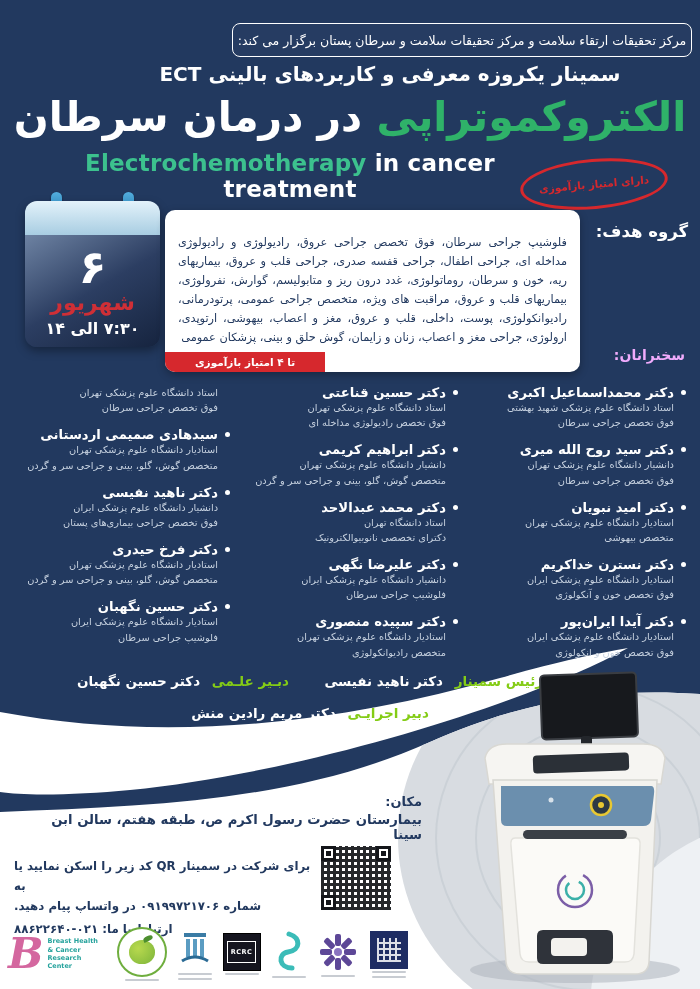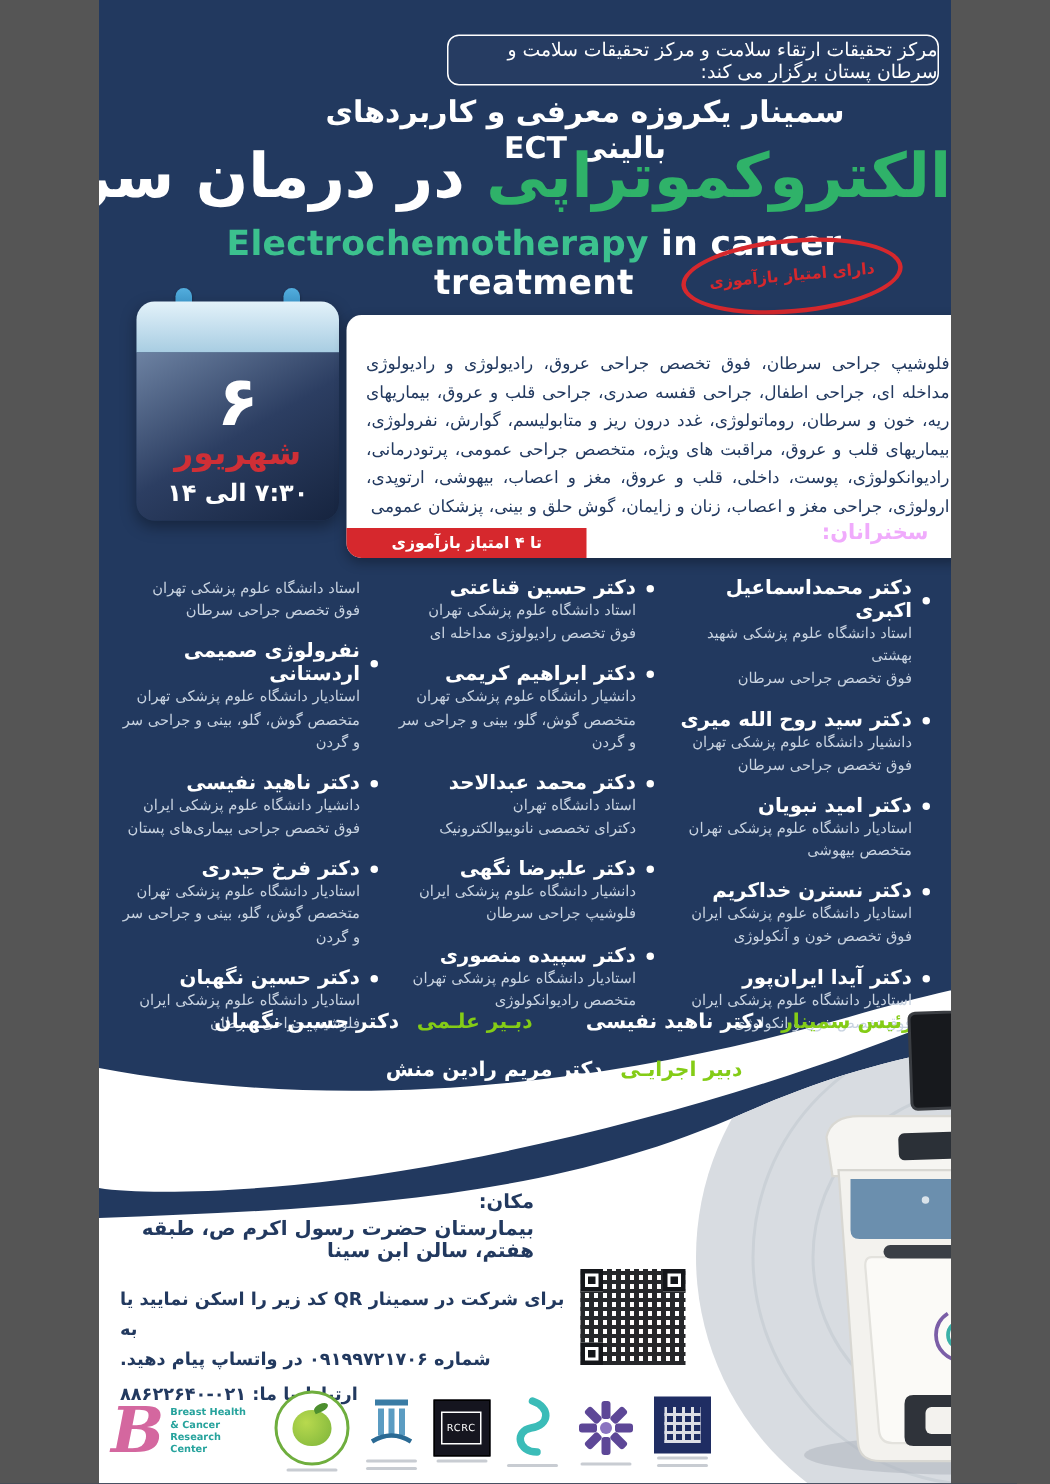--- a/index.html
+++ b/index.html
@@ -1,17 +1,17 @@
 <!DOCTYPE html>
 <html lang="fa"><head>
 <meta charset="utf-8">
 <style>
   html,body{margin:0;padding:0;background:#555;}
   .poster{
-    position:relative;width:568px;height:989px;overflow:hidden;
+    position:relative;width:700px;height:989px;overflow:hidden;
     background:#22395f;
     font-family:"DejaVu Sans","Liberation Sans",sans-serif;
     margin:0 auto;
   }
   .abs{position:absolute;}
   
   .bg-svg{position:absolute;inset:0;width:700px;height:989px;}
   
   .org-pill{
     top:23px;left:232px;right:8px;height:32px;
@@ -105,21 +105,21 @@
   .l-breast .cap{width:58px;color:#27a39d;font-size:6.5px;font-weight:800;line-height:1.3;}
   .l-apple{width:46px;height:46px;border-radius:50%;border:2px solid #6fae3e;
     background:#fff;display:flex;align-items:center;justify-content:center;position:relative;}
   .l-apple .fruit{width:26px;height:24px;border-radius:50% 50% 48% 48%;
     background:radial-gradient(circle at 35% 35%,#b8d94e,#7cb43a);}
   .l-apple .leaf{position:absolute;top:7px;left:24px;width:10px;height:5px;
     border-radius:50% 50% 50% 0;background:#4d8f2f;transform:rotate(-25deg);}
   .l-square{width:38px;height:38px;box-sizing:border-box;display:flex;
     align-items:center;justify-content:center;}
   .l-rcrc{background:#15151f;border:1px solid #000;}
-  .l-rcrc .inner{border:1.5px solid #fff;color:#fff;font-size:6.5px;font-weight:400;
+  .l-rcrc .inner{border:1.5px solid #fff;color:#fff;font-size:6.5px;font-weight:700;
     padding:6px 3px;letter-spacing:.5px;}
   .l-tums{background:#1f2d63;position:relative;}
   .l-tums .pat{width:24px;height:24px;
     background-image:
       repeating-linear-gradient(0deg,#fff 0 2px,transparent 2px 6px),
       repeating-linear-gradient(90deg,#fff 0 2px,transparent 2px 6px);
     opacity:.85;}
 </style>
 </head>
 <body>
@@ -272,21 +272,21 @@
     </div>
 
     <div>
       <div class="sp-entry">
         <div class="sp-detail">استاد دانشگاه علوم پزشکی تهران</div>
         <div class="sp-detail">فوق تخصص جراحی سرطان</div>
       </div>
       <div class="sp-entry">
         <div class="sp-name">
             <span class="sp-bullet"></span>
-            <span>نفرولوژی صمیمی اردستانی</span>
+            <span>سیدهادی صمیمی اردستانی</span>
           </div>
         <div class="sp-detail">استادیار دانشگاه علوم پزشکی تهران</div>
         <div class="sp-detail">متخصص گوش، گلو، بینی و جراحی سر و گردن</div>
       </div>
       <div class="sp-entry">
         <div class="sp-name">
             <span class="sp-bullet"></span>
             <span>دکتر ناهید نفیسی</span>
           </div>
         <div class="sp-detail">دانشیار دانشگاه علوم پزشکی ایران</div>

